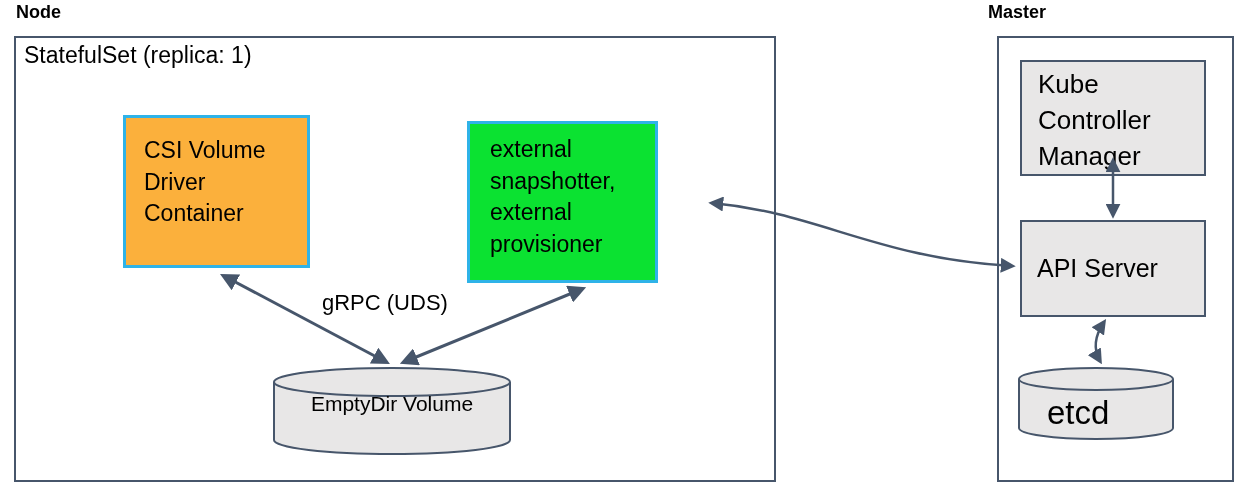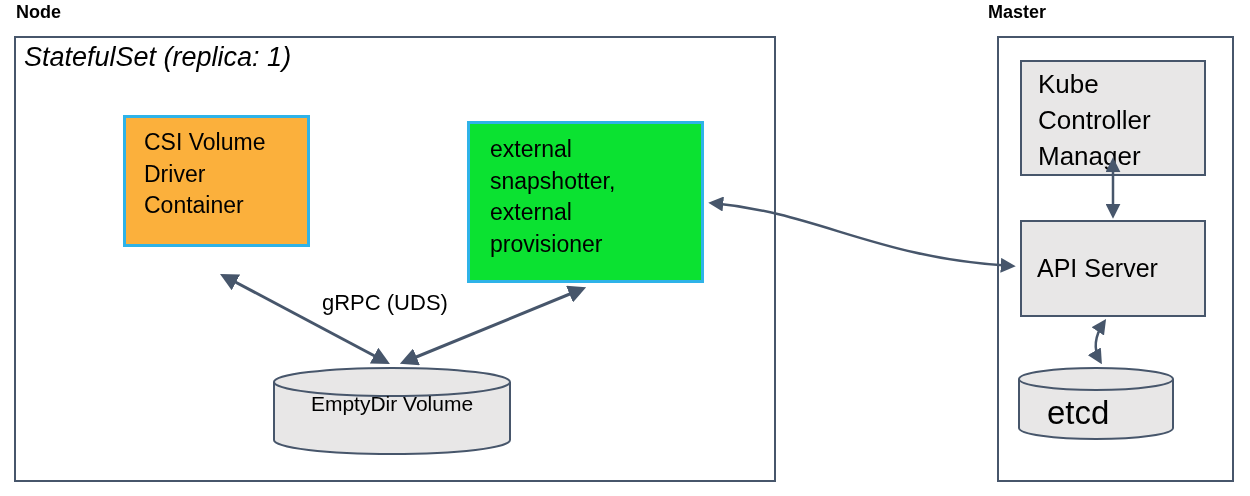--- a/index.html
+++ b/index.html
@@ -31,40 +31,39 @@
     color:var(--text);
   }
   .outer-box{
     position:absolute;
     border:2px solid var(--line);
     background:var(--background);
   }
   .statefulset-title{
     position:absolute;
     left:24px; top:42px;
-    font-size:27px;
+    font-size:23px;
     color:var(--text);
-    font-style:italic;
   }
   .container-box{
     position:absolute;
     border:3px solid var(--container_border);
     font-size:23px;
     line-height:1.38;
     color:var(--text);
   }
   .csi-box{
     left:123px; top:115px;
-    width:187px; height:132px;
+    width:187px; height:153px;
     background:var(--csi_fill);
-    padding:9px 8px 0 18px;
+    padding:17px 8px 0 18px;
   }
   .sidecar-box{
     left:467px; top:121px;
-    width:237px; height:162px;
+    width:191px; height:162px;
     background:var(--sidecar_fill);
     padding:10px 26px 12px 20px;
   }
   .grpc-label{
     position:absolute;
     left:322px; top:290px;
     font-size:22px;
     font-weight:normal;
     color:var(--text);
   }

